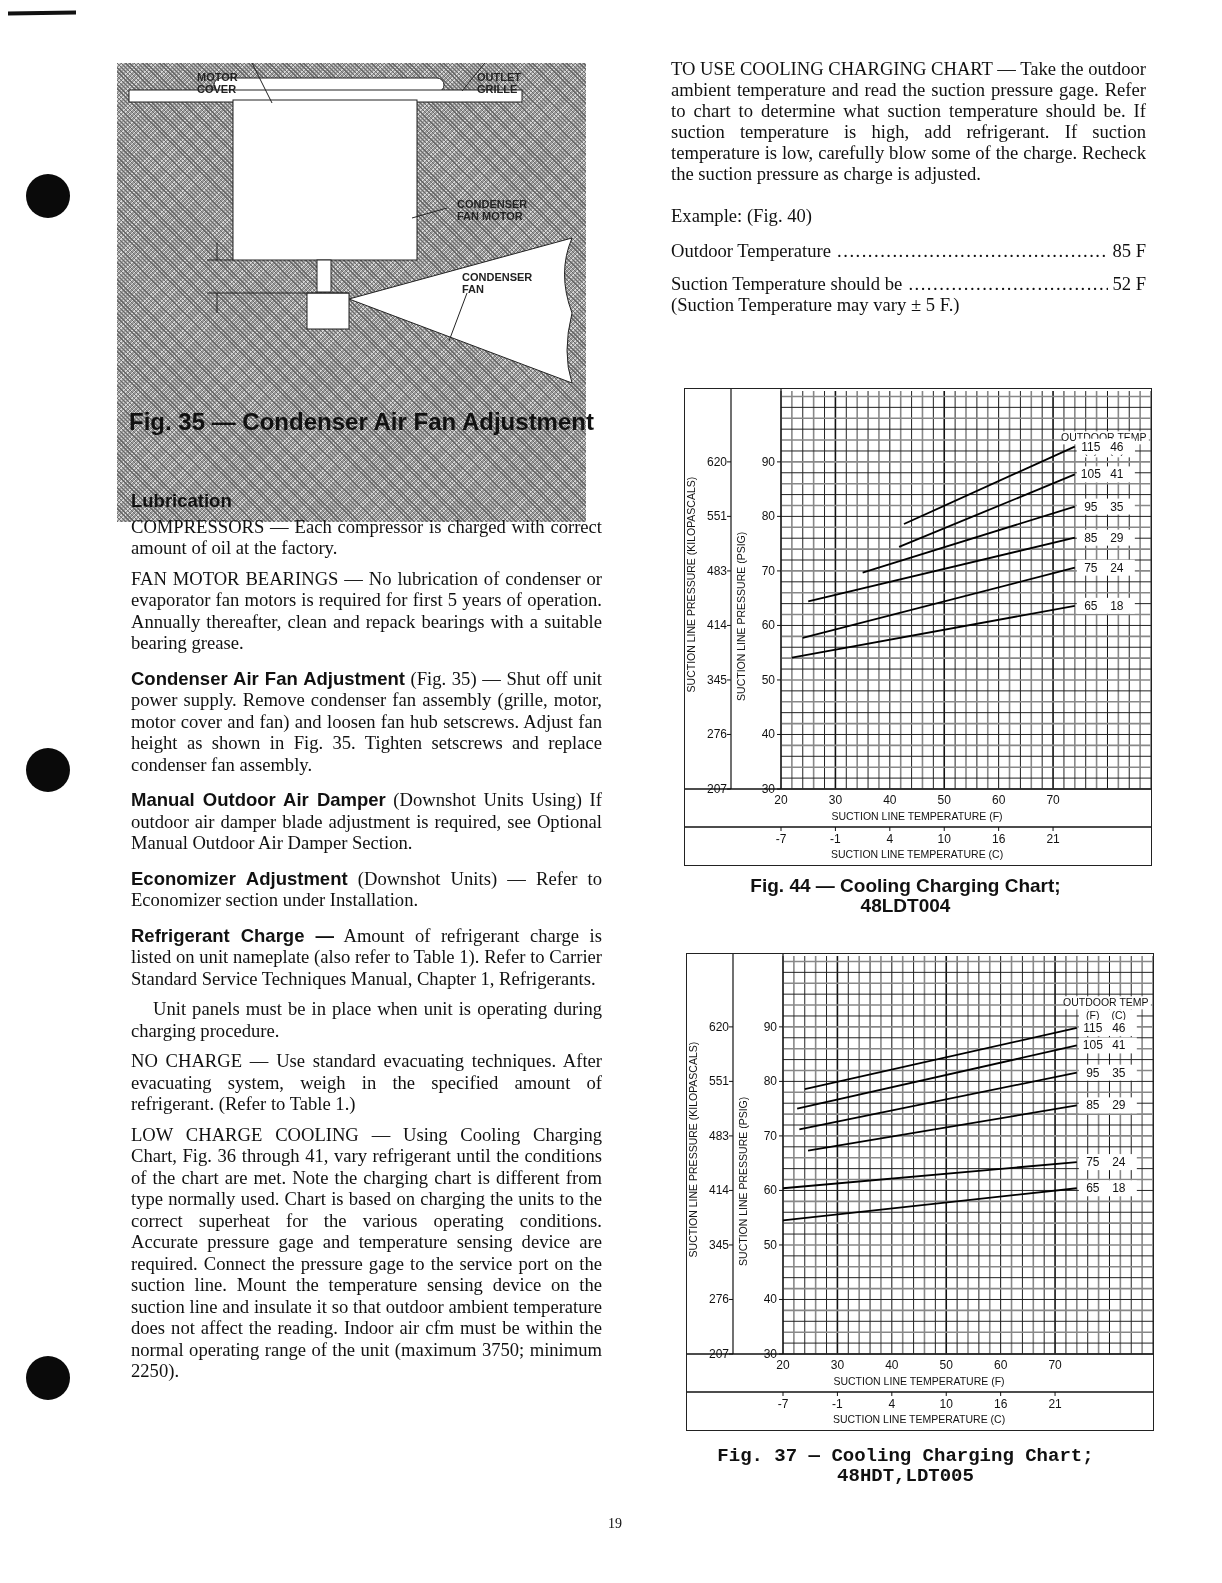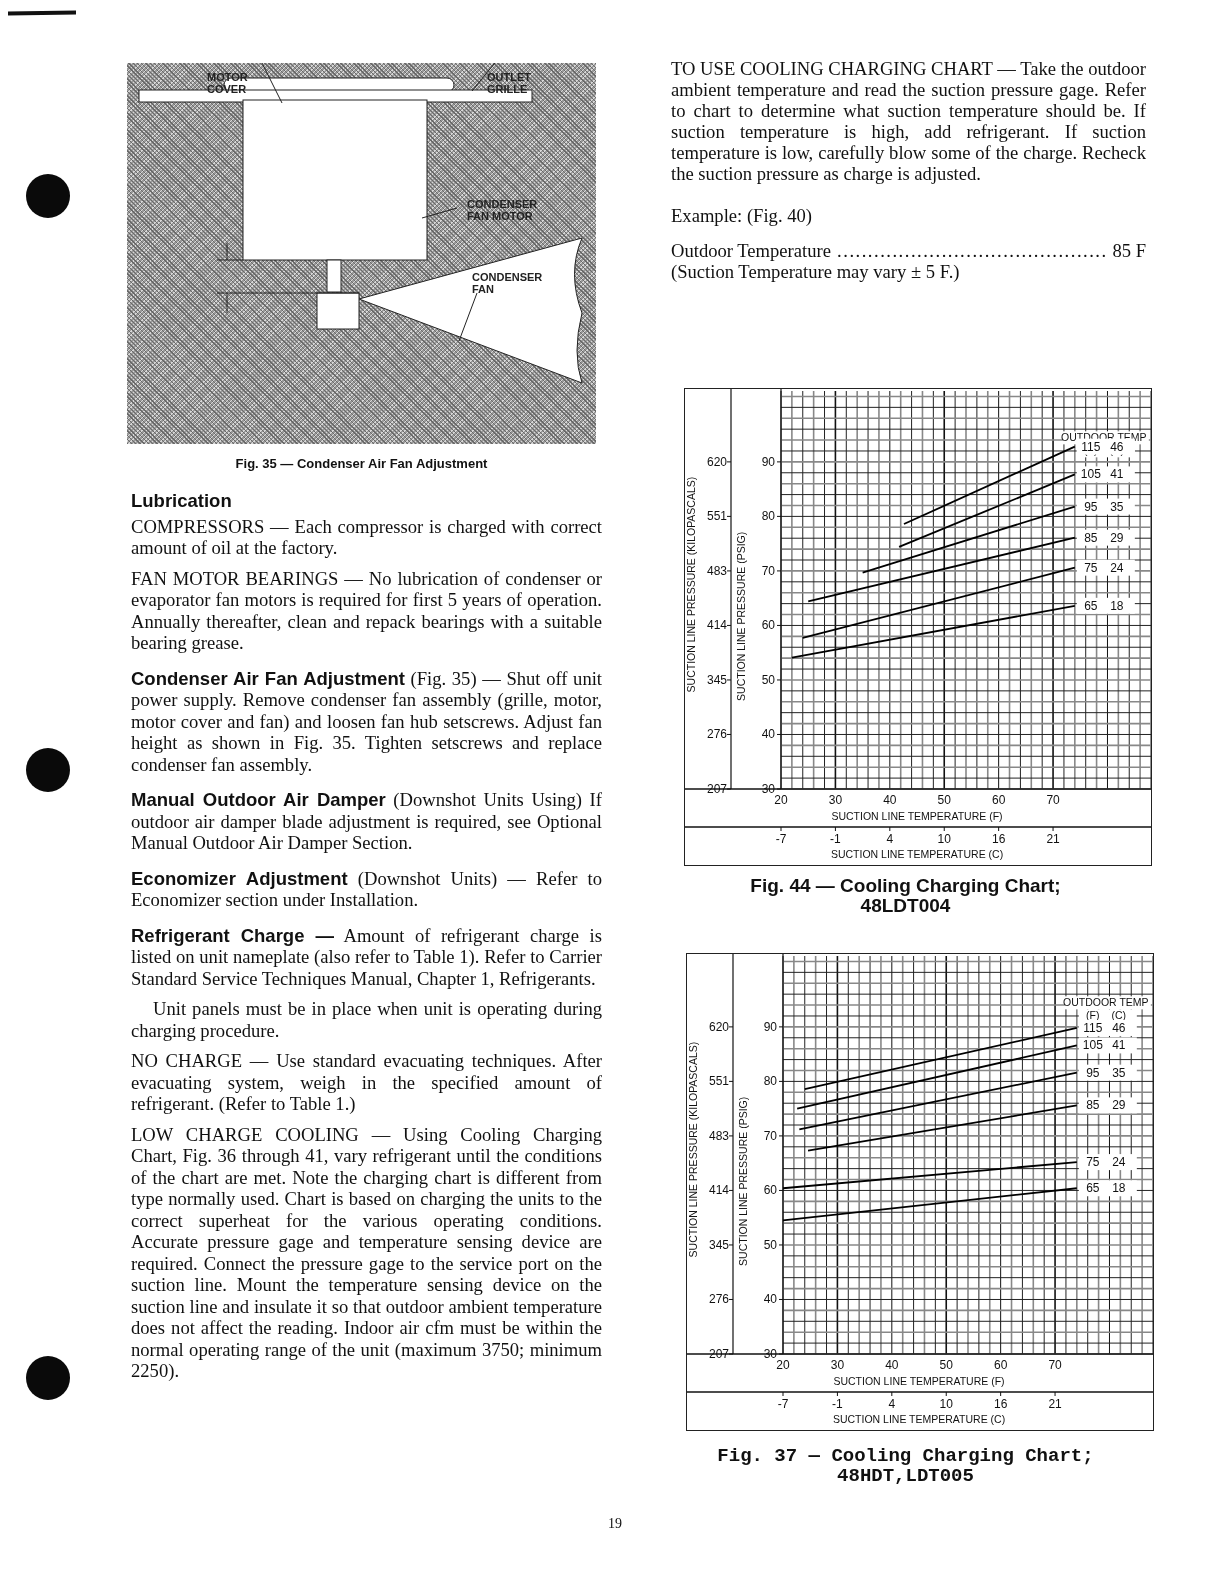--- a/index.html
+++ b/index.html
@@ -2,28 +2,28 @@
 <html><head>
 <meta charset="utf-8">
 <style>
   html, body { margin:0; padding:0; background:#fff; }
   body { width:1222px; height:1583px; position:relative; overflow:hidden; color:#111;
          font-family:"Liberation Serif", serif; }
   .abs { position:absolute; }
   .topmark { left:8px; top:11px; width:68px; height:4px; background:#111; transform:skewY(-1deg); }
   .hole { width:44px; height:44px; border-radius:50%; background:#0a0a0a; }
   
-  .fig35 { left:127px; top:63px; width:469px; height:381px;
+  .fig35 { left:117px; top:63px; width:469px; height:459px;
     background-color:#9a9a9a;
     background-image: repeating-linear-gradient(45deg, #6a6a6a 0 1px, transparent 1px 3px),
                       repeating-linear-gradient(-45deg, #d8d8d8 0 1px, transparent 1px 3px);
   }
   .fig35 svg { position:absolute; left:0; top:0; }
   .fig-cap { font-family:"Liberation Sans", sans-serif; font-weight:bold; text-align:center; }
-  .cap35 { left:127px; top:456px; width:469px; font-size:13px; }
+  .cap35 { left:127px; top:408px; width:469px; font-size:24px; }
   .col-left { left:131px; top:490px; width:471px; font-size:18.6px; line-height:21.5px; }
   .col-right { left:671px; top:58px; width:475px; font-size:18.6px; line-height:21px; }
   p { margin:0 0 9px 0; text-align:justify; }
   .h { font-family:"Liberation Sans", sans-serif; font-weight:bold; font-size:18.5px; }
   .para-gap { margin-bottom:14px; }
   .indent { text-indent:22px; }
   .ex-row { display:flex; justify-content:space-between; white-space:nowrap; overflow:hidden;margin-top:12px; }
   .ex-row .lbl::after { content:" ........................................................................"; letter-spacing:1.5px; }
   .ex-row .lbl { flex:1; overflow:hidden; }
   .ex-row .val { padding-left:4px; }
@@ -92,20 +92,24 @@
 </div>
 
 <div class="abs col-right">
   <p><span>TO USE COOLING CHARGING CHART —</span> <span>Take the outdoor ambient temperature and read the suction pressure gage. Refer to chart to determine what suction temperature should be. If suction temperature is high, add refrigerant. If suction temperature is low, carefully blow some of the charge. Recheck the suction pressure as charge is adjusted.</span></p>
   <div style="height:12px"></div>
   <div style="margin-bottom:14px;">Example: (Fig. 40)</div>
   <div id="example-rows">
       <div class="ex-row">
         <span class="lbl">Outdoor Temperature</span>
         <span class="val">85 F</span>
+      </div>
+      <div class="ex-row">
+        <span class="lbl">Suction Temperature should be</span>
+        <span class="val">52 F</span>
       </div>
     </div>
   <div>(Suction Temperature may vary ± 5 F.)</div>
 </div>
 
 <div class="chart-box" id="chart0" style="left:684px;top:388px;width:466px;height:476px;">
     <svg width="466" height="476" class="chart-svg">
       <g>
         <line x1="96" y1="2" x2="96" y2="400" stroke="#111" stroke-width="1"></line>
         <line x1="106.88235294117646" y1="2" x2="106.88235294117646" y2="400" stroke="#888" stroke-width="1.6"></line>

